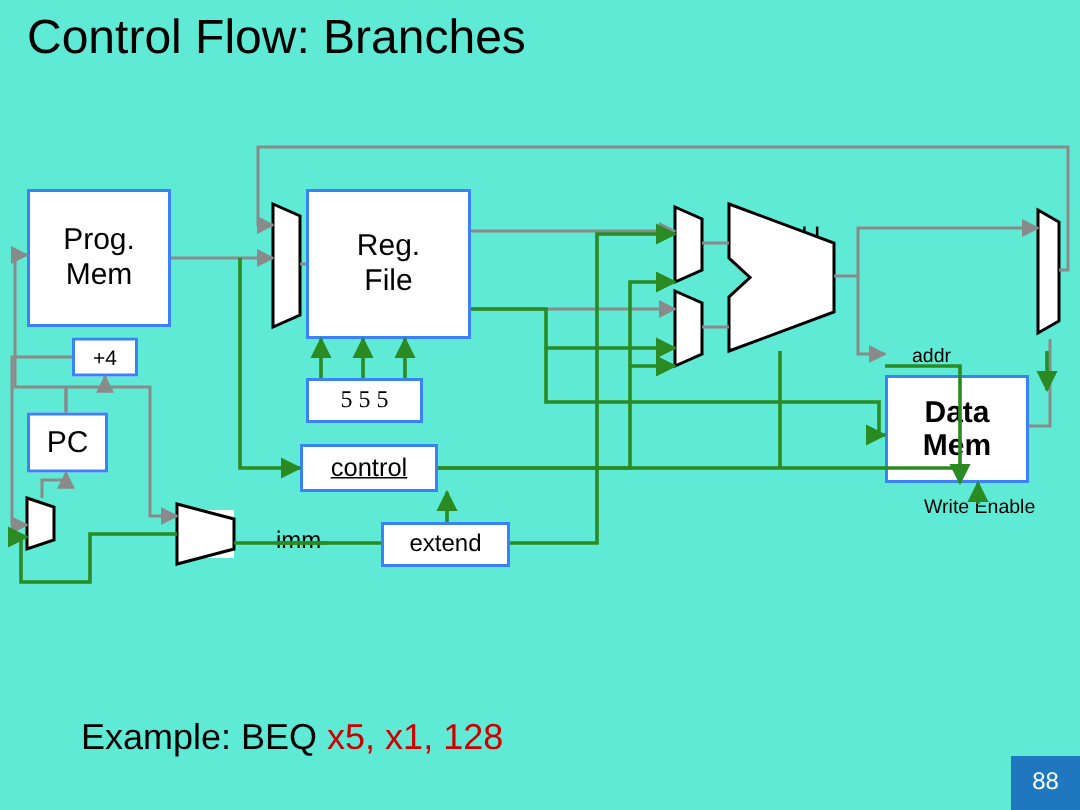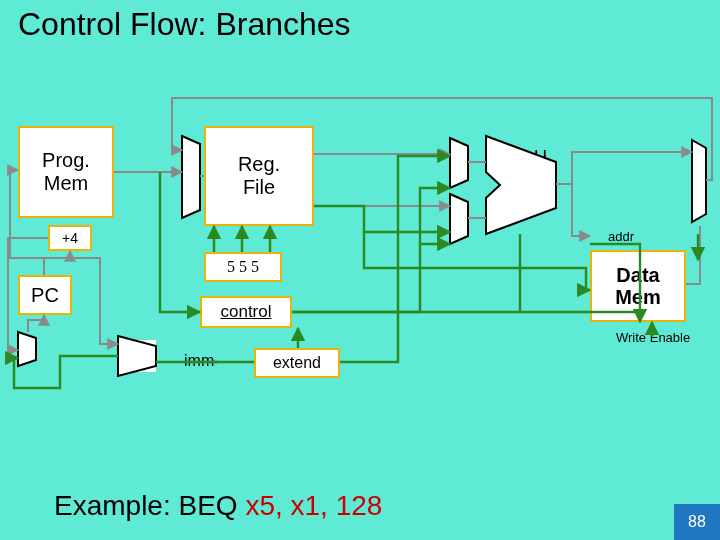--- a/index.html
+++ b/index.html
@@ -1,21 +1,21 @@
 <!DOCTYPE html>
 <html><head>
 <meta charset="utf-8">
 <style>
   html,body{margin:0;padding:0;font-family:Arial,Helvetica,sans-serif;}
   .stage{position:relative;width:720px;height:540px;background:#5eead4;overflow:hidden;}
   .title{position:absolute;top:6px;left:18px;font-size:32px;color:#000;}
-  .box{position:absolute;border:2px solid #eab308;background:#fff;display:flex;align-items:center;justify-content:center;text-align:center;font-size:20px;color:#000;box-sizing:border-box;}
+  .box{position:absolute;border:2px solid #3b82f6;background:#fff;display:flex;align-items:center;justify-content:center;text-align:center;font-size:20px;color:#000;box-sizing:border-box;}
   .label{position:absolute;font-size:18px;color:#000;}
   .small{font-size:13px;text-align:center;}
-  .example{position:absolute;left:54px;top:490px;font-size:28px;color:#000;}
+  .example{position:absolute;left:54px;top:478px;font-size:24px;color:#000;}
   .example .hl{color:#cc0000;}
   .pagebadge{position:absolute;right:0;bottom:0;width:46px;height:36px;background:#1f77c0;color:#fff;font-size:16px;display:flex;align-items:center;justify-content:center;}
   svg{position:absolute;top:0;left:0;pointer-events:none;}
   .alu-label{position:absolute;font-size:18px;color:#000;}
 </style>
 </head>
 <body>
 
 <div class="stage">
 

